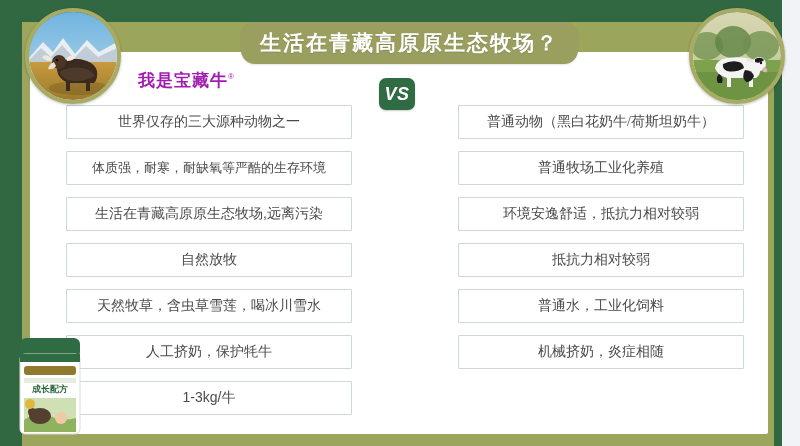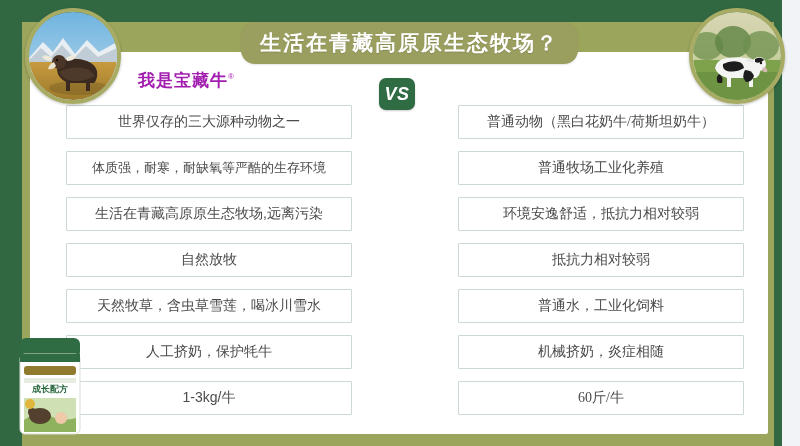--- a/index.html
+++ b/index.html
@@ -173,21 +173,20 @@
     <div class="pill">1-3kg/牛</div>
   </div>
 
   <div class="col col-right">
     <div class="pill">普通动物（黑白花奶牛/荷斯坦奶牛）</div>
     <div class="pill">普通牧场工业化养殖</div>
     <div class="pill">环境安逸舒适，抵抗力相对较弱</div>
     <div class="pill">抵抗力相对较弱</div>
     <div class="pill">普通水，工业化饲料</div>
     <div class="pill">机械挤奶，炎症相随</div>
-    <div class="pill">60斤/牛</div>
   </div>
 
   <div class="tin">
     <svg viewBox="0 0 72 110" preserveAspectRatio="xMidYMid meet">
       <rect x="6" y="8" width="60" height="20" rx="6" fill="#2f6b43"></rect>
       <rect x="6" y="24" width="60" height="80" rx="5" fill="#ffffff" stroke="#d8ddd4" stroke-width="1"></rect>
       <rect x="6" y="24" width="60" height="8" fill="#2f6b43"></rect>
       <rect x="10" y="36" width="52" height="9" rx="3" fill="#8f7a2e"></rect>
       <rect x="10" y="48" width="52" height="5" fill="#e6ecdf"></rect>
       <text x="36" y="62" font-size="9" font-family="'Liberation Sans',sans-serif" font-weight="bold" fill="#2f6b43" text-anchor="middle">成长配方</text>

